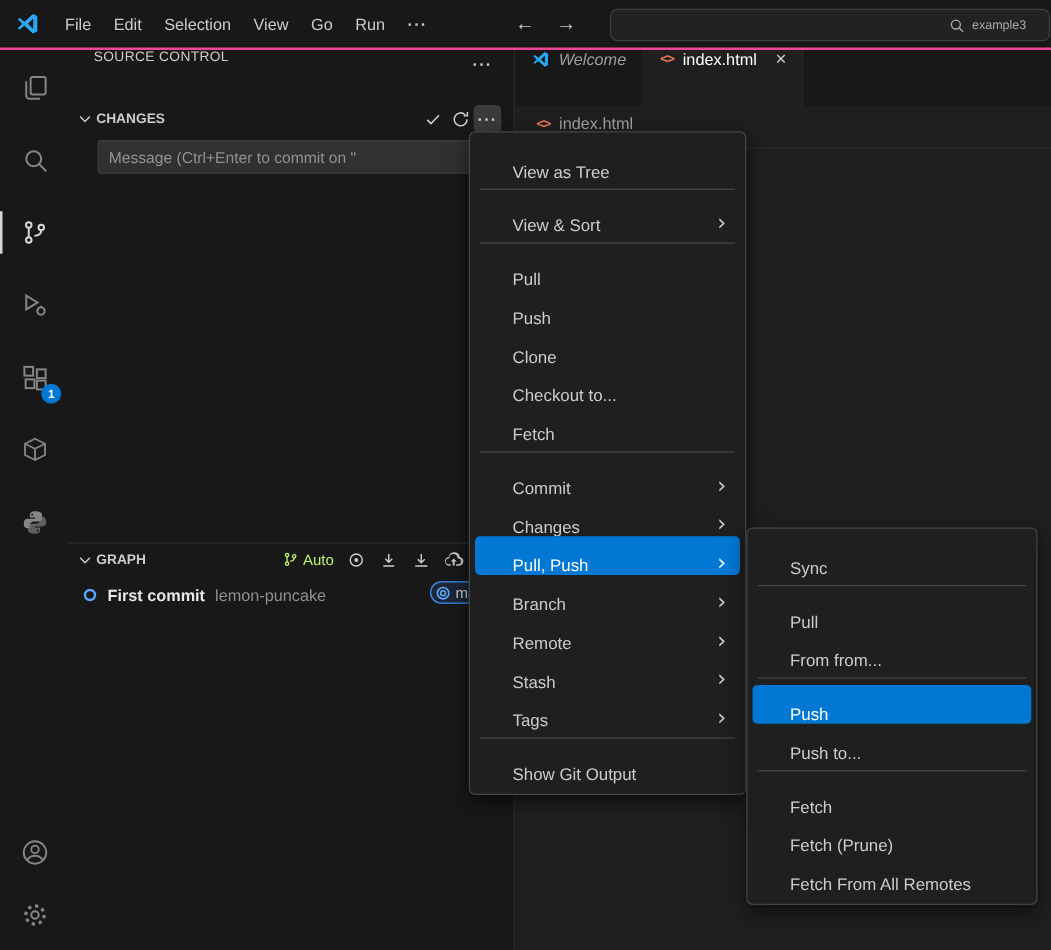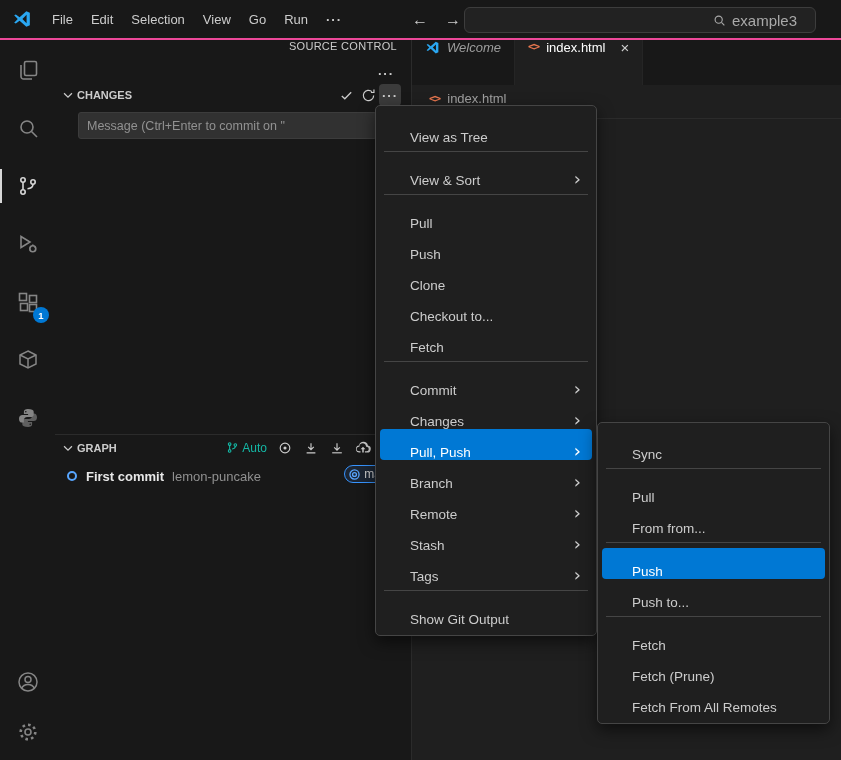--- a/index.html
+++ b/index.html
@@ -19,45 +19,45 @@
     background:#181818; border-bottom:2px solid #ec4899;
     display:flex; align-items:center; z-index:20;
   }
   .logo { width:22px; height:22px; margin:0 10px 0 11px; display:flex; align-items:center; justify-content:center; }
   .menubar { display:flex; align-items:center; }
   .mb-item { padding:5px 9px; border-radius:5px; color:#cccccc; font-size:13px; white-space:nowrap; cursor:default; }
   .mb-more { padding:5px 9px; color:#cccccc; letter-spacing:1px; font-weight:bold; }
   .nav-arrows { position:absolute; left:412px; top:0; height:40px; display:flex; align-items:center; gap:17px; font-size:16px; color:#cccccc; }
   .nav-arrows span { cursor:default; }
   .searchbox {
-    position:absolute; left:464px; top:7px; width:352px; height:26px;
+    position:absolute; left:488px; top:7px; width:352px; height:26px;
     background:#222222; border:1px solid #3d3d3d; border-radius:6px;
     display:flex; align-items:center; justify-content:flex-end;
-    gap:6px; padding-right:18px; color:#a9a9a9; font-size:15px;
+    gap:6px; padding-right:18px; color:#a9a9a9; font-size:10px;
   }
 
   
   .activitybar {
     position:absolute; top:40px; left:0; width:55px; height:720px;
     background:#181818; display:flex; flex-direction:column; padding-top:4px;
   }
   .ab-item { position:relative; height:52px; margin-bottom:6px; display:flex; align-items:center; justify-content:center; color:#858585; }
   .ab-item.active { color:#d7d7d7; }
   .ab-item.active::before { content:""; position:absolute; left:0; top:9px; bottom:9px; width:2px; background:#d7d7d7; }
   .ab-badge {
     position:absolute; right:6px; bottom:5px; min-width:16px; height:16px;
     background:#0078d4; color:#fff; font-size:9.5px; font-weight:bold;
     border-radius:8px; display:flex; align-items:center; justify-content:center; padding:0 3px;
   }
   .ab-bottom { position:absolute; bottom:2px; left:0; width:55px; }
   .ab-bottom .ab-item { height:48px; margin-bottom:2px; }
 
   
   .sidebar { position:absolute; top:40px; left:55px; width:357px; height:720px; background:#181818; border-right:1px solid #2b2b2b; }
-  .sc-header { height:44px; display:flex; align-items:flex-end; padding:0 14px 0 20px; font-size:11px; letter-spacing:.3px; color:#cccccc;flex-direction:column; }
+  .sc-header { height:44px; display:flex; align-items:flex-start; padding:0 14px 0 20px; font-size:11px; letter-spacing:.3px; color:#cccccc; }
   .sc-header .spacer { flex:1; }
   .section-row { height:22px; display:flex; align-items:center; padding:0 10px 0 4px; font-size:11px; font-weight:bold; color:#cccccc; }
   .section-row .spacer { flex:1; }
   .chev { width:18px; display:flex; justify-content:center; color:#cccccc; }
   .icon-btn { width:22px; height:22px; display:flex; align-items:center; justify-content:center; border-radius:4px; color:#cccccc; }
   .icon-btn.hovered { background:#3b3b3b; }
   .dots { font-weight:bold; letter-spacing:1px; font-size:13px; line-height:1; }
   .commit-input {
     display:block; width:299px; height:27px; margin:6px 0 0 23px;
     background:#313131; border:1px solid #3c3c3c; border-radius:3px;
@@ -65,21 +65,21 @@
   }
   .commit-input::placeholder { color:#929292; }
   .publish-btn {
     width:299px; height:27px; margin:12px 0 0 23px;
     background:#0078d4; border:none; border-radius:3px; color:#ffffff;
     font-size:13px; font-family:inherit;
     display:flex; align-items:center; justify-content:center; gap:7px; cursor:default;
   }
   .graph-section { position:absolute; top:394px; left:0; right:1px; border-top:1px solid #2b2b2b; padding-top:2px; background:#181818; }
   .graph-actions { display:flex; align-items:center; gap:4px; }
-  .auto-action { display:flex; gap:3px; font-weight:normal; font-size:12px; color:#14b8a6; padding:2px 3px; }
+  .auto-action { display:flex; gap:3px; font-weight:normal; font-size:12px; color:#bef264; padding:2px 3px; }
   .commit-row { position:relative; display:flex; align-items:center; height:26px; margin-top:4px; padding-left:12px; font-size:13px; }
   .commit-dot { width:10px; height:10px; border:2px solid #58a6ff; border-radius:50%; flex:none; }
   .commit-msg { color:#e8e8e8; font-weight:bold; margin-left:9px; white-space:nowrap; }
   .commit-branch { color:#909090; margin-left:8px; white-space:nowrap; }
   .ref-badge {
     position:absolute; right:14px; top:2px; display:flex; align-items:center; gap:3px;
     border:1px solid #3794ff; border-radius:10px; background:rgba(56,139,253,.12);
     padding:1px 8px 1px 3px; font-size:12px; color:#cccccc;
   }
 

